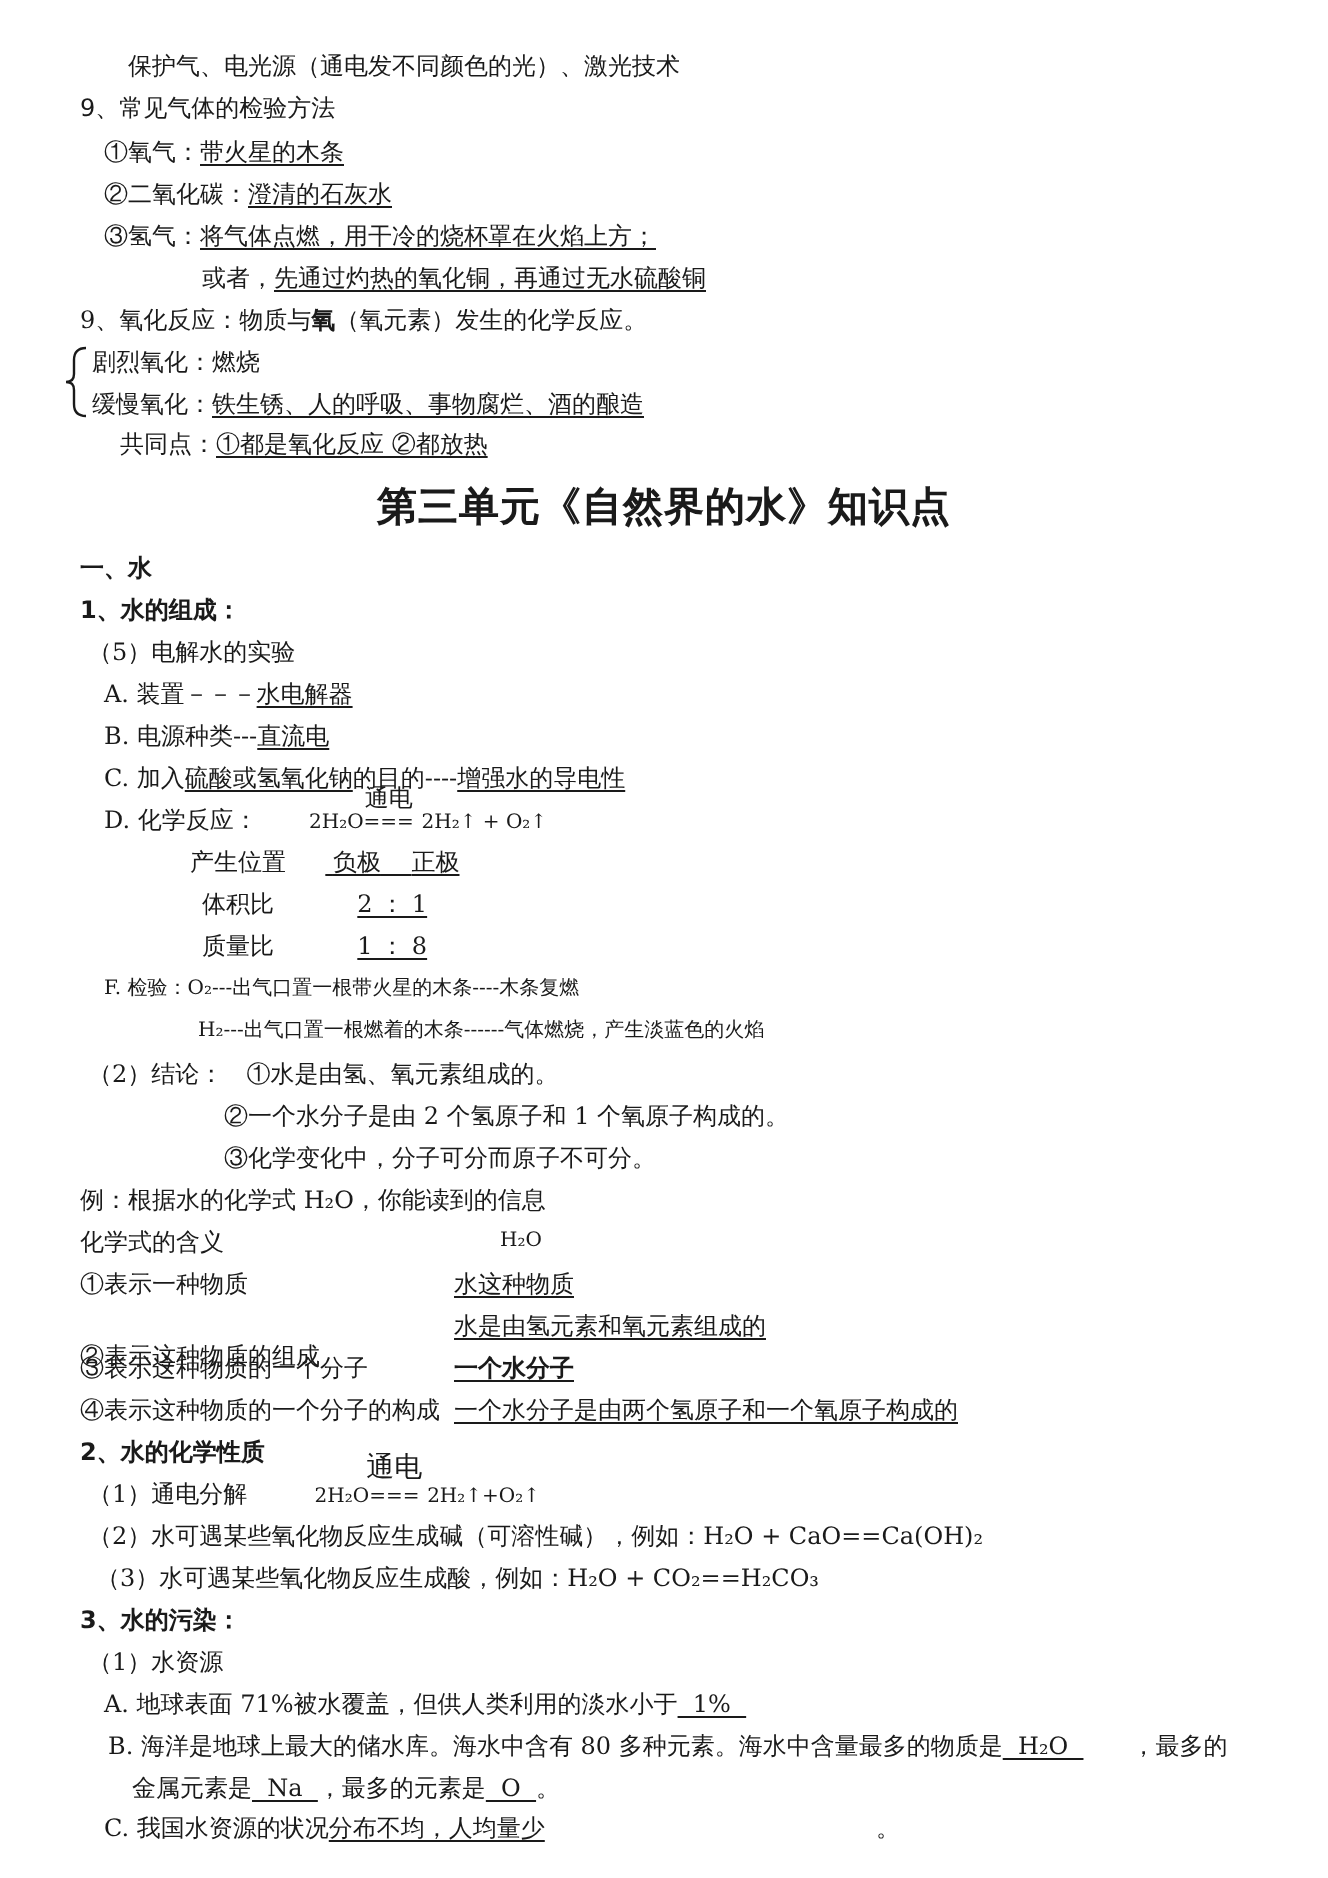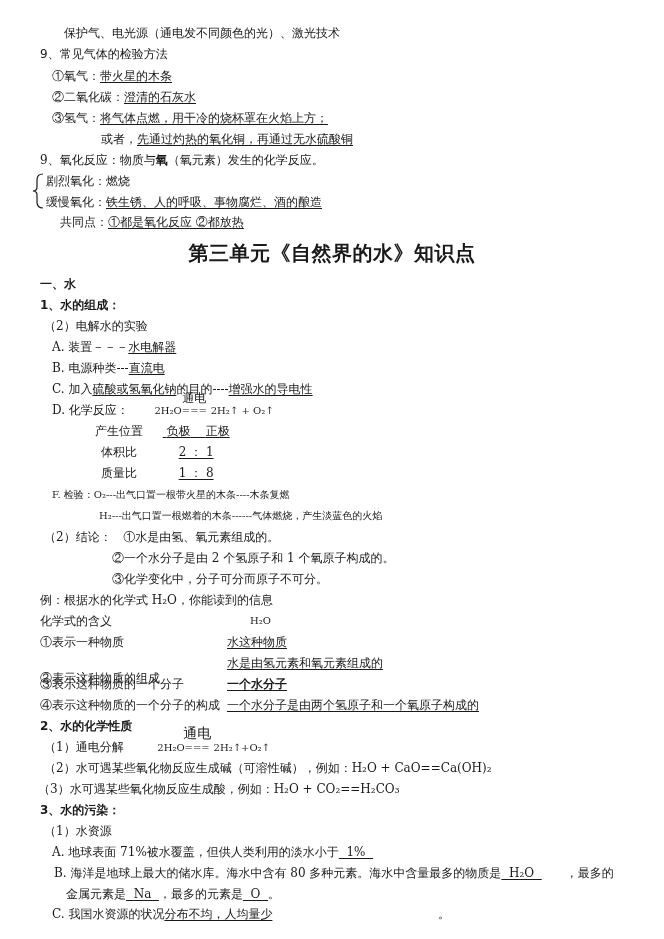--- a/index.html
+++ b/index.html
@@ -64,21 +64,21 @@
   <span>缓慢氧化：</span><span class="u">铁生锈、人的呼吸、事物腐烂、酒的酿造</span>
 </div>
 <div class="line" style="left:60px;top:214px;">
   <span>共同点：</span><span class="u">①都是氧化反应 ②都放热</span>
 </div>
 
 <div class="title">第三单元《自然界的水》知识点</div>
 
 <div class="line b sans" style="left:40px;top:276px;">一、水</div>
 <div class="line b sans" style="left:40px;top:297px;">1、水的组成：</div>
-<div class="line" style="left:44px;top:318px;">（2）电解水的实验</div>
+<div class="line" style="left:44px;top:318px;">（5）电解水的实验</div>
 <div class="line" style="left:52px;top:339px;">
   <span>A. 装置－－－</span><span class="u">水电解器</span>
 </div>
 <div class="line" style="left:52px;top:360px;">
   <span>B. 电源种类---</span><span class="u">直流电</span>
 </div>
 <div class="line" style="left:52px;top:381px;">
   <span>C. 加入</span><span class="u">硫酸或氢氧化钠</span><span>的目的----</span><span class="u">增强水的导电性</span>
 </div>
 <div class="line" style="left:52px;top:402px;">
@@ -128,21 +128,21 @@
 <div class="line u" style="left:227px;top:697px;">一个水分子是由两个氢原子和一个氧原子构成的</div>
 
 <div class="line b sans" style="left:40px;top:718px;">2、水的化学性质</div>
 <div class="line" style="left:44px;top:739px;">
   <span>（1）通电分解</span>
   <span class="gap" style="width:26px;"></span>
   <span class="small">2H₂O</span><span class="cond small"><span class="over" style="font-size:14px;top:-15px;">通电</span><span>===</span></span>
   <span class="small">2H₂↑+O₂↑</span>
 </div>
 <div class="line" style="left:44px;top:760px;">（2）水可遇某些氧化物反应生成碱（可溶性碱），例如：H₂O + CaO==Ca(OH)₂</div>
-<div class="line" style="left:38px;top:781px;">（3）水可遇某些氧化物反应生成酸，例如：H₂O + CO₂==H₂CO₃</div>
+<div class="line" style="left:48px;top:781px;">（3）水可遇某些氧化物反应生成酸，例如：H₂O + CO₂==H₂CO₃</div>
 
 <div class="line b sans" style="left:40px;top:802px;">3、水的污染：</div>
 <div class="line" style="left:44px;top:823px;">（1）水资源</div>
 <div class="line" style="left:52px;top:844px;">
   <span>A. 地球表面 71%被水覆盖，但供人类利用的淡水小于</span><span class="u" style="white-space:pre;">  1%  </span>
 </div>
 <div class="line" style="left:54px;top:865px;text-align:center;">
   <span>B. 海洋是地球上最大的储水库。海水中含有 80 多种元素。海水中含量最多的物质是</span><span class="u" style="white-space:pre;">  H₂O  </span><span class="gap" style="width:24px;"></span><span>，最多的</span>
 </div>
 <div class="line" style="left:66px;top:886px;">

